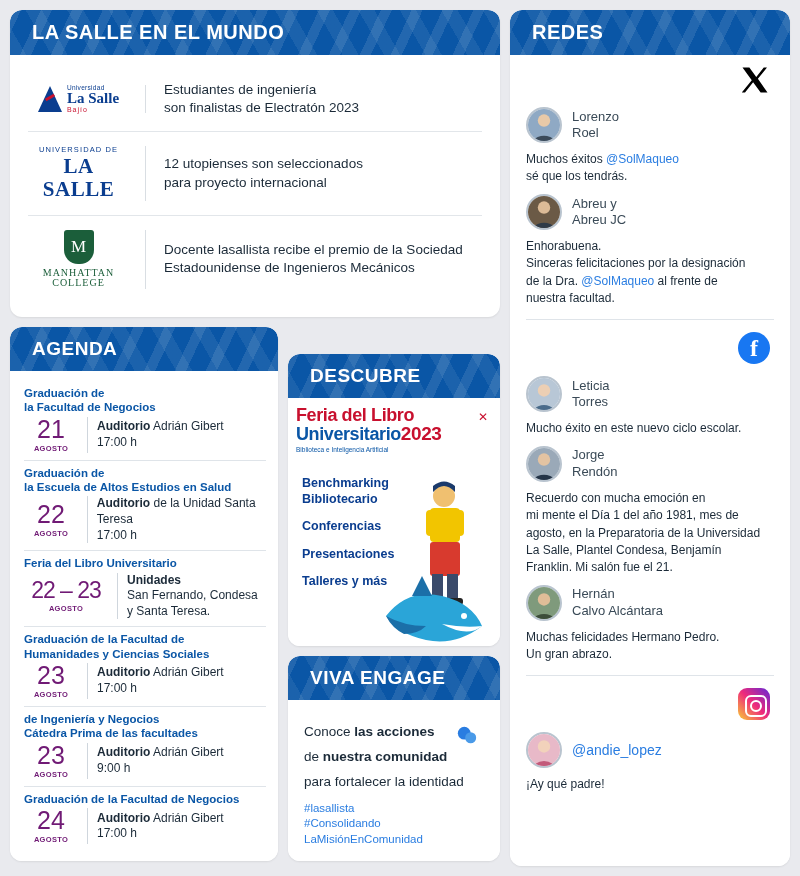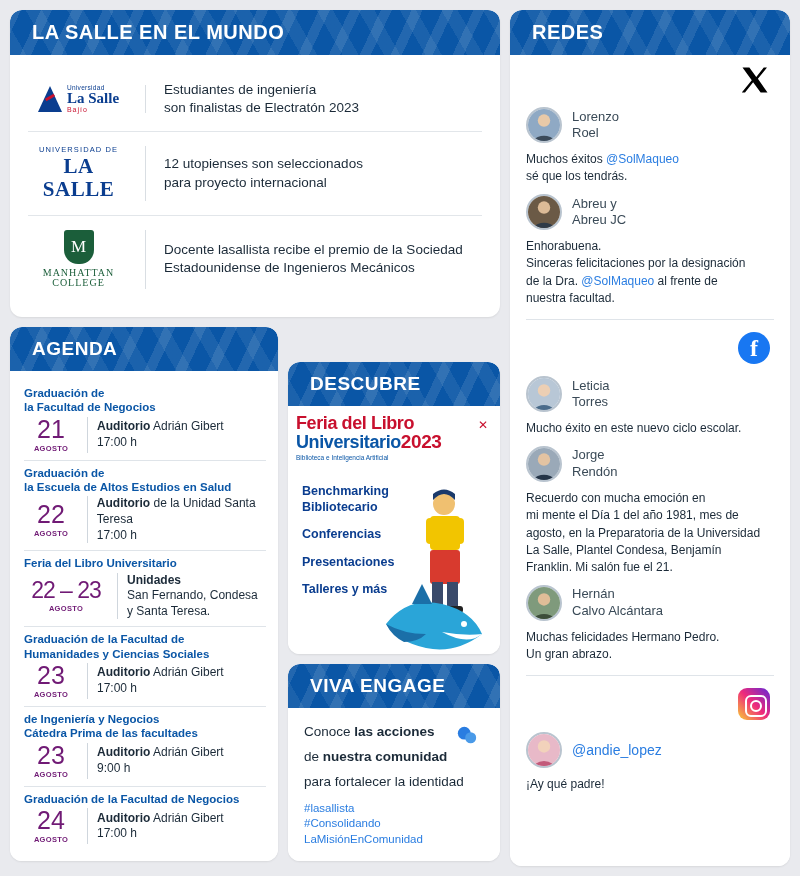--- a/index.html
+++ b/index.html
@@ -133,21 +133,21 @@
   .feria .l1 { color:#c8102e; font-size:18px; font-weight:bold; font-family:"Liberation Sans",sans-serif; line-height:1; letter-spacing:-.4px;}
   .feria .l2 { color:#0a56a6; font-size:18px; font-weight:bold; line-height:1.05; letter-spacing:-.4px;}
   .feria .yr { color:#c8102e; font-size:19px; font-weight:bold; }
   .feria .l3 { color:#0a56a6; font-size:6.5px; margin-top:2px;}
   .feria .xmark { position:absolute; right:4px; top:4px; color:#c8102e; font-size:12px;}
   .desc-list { position:absolute; left:14px; top:78px; width:120px; }
   .desc-list div { color:#0a3d8f; font-weight:bold; font-size:12.5px; line-height:1.25; margin-bottom:12px;}
   .illus { position:absolute; right:0; bottom:0; width:118px; height:180px; }
 
   
-  .viva-body { background:#fff; padding:14px 32px 14px 16px; position:relative; min-height:150px;}
+  .viva-body { background:#fff; padding:14px 32px 14px 16px; position:relative; min-height:150px;margin-top:8px;}
   .viva-body p { font-size:13.5px; color:#1b2a38; line-height:1.55; margin-bottom:4px;}
   .viva-body p b { font-weight:bold; }
   .viva-tags { margin-top:8px; color:#2a7de1; font-size:11.5px; line-height:1.35;}
   .viva-globe { position:absolute; right:22px; top:16px; width:22px; height:22px;}
 
   
   .redes-body { background:#fff; padding:0 16px 14px 16px; position:relative;}
   .social-row { display:flex; justify-content:flex-end; padding:10px 4px 4px 0; }
   .icon-x { width:30px; height:30px; }
   .icon-fb { width:32px;height:32px;border-radius:50%;background:#1877f2;color:#fff;display:flex;align-items:center;justify-content:center;font-family:"Liberation Serif",serif;font-size:24px;font-weight:bold;line-height:1;}

